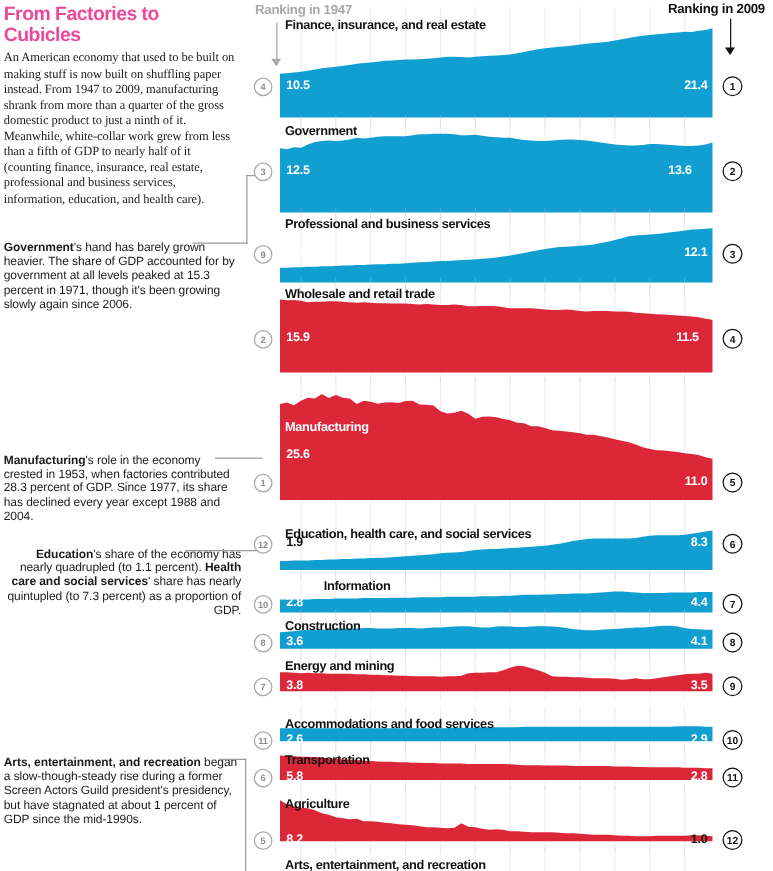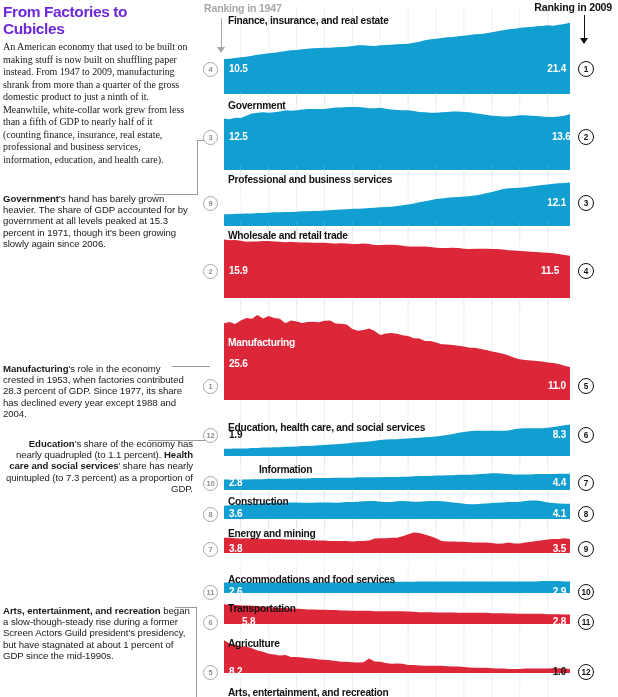--- a/index.html
+++ b/index.html
@@ -11,21 +11,21 @@
   }
   #root { position: relative; width: 618px; height: 697px; }
 
   
   .left-col {
     position: absolute; left: 0; top: 0;
     width: 200px; height: 697px;
     padding: 3px 8px 0 3px;
   }
   .headline {
-    color: #6d28d9;
+    color: #ec4899;
     font-size: 15.5px;
     font-weight: bold;
     letter-spacing: -0.4px;
     line-height: 17px;
     margin-bottom: 4px;
     font-stretch: condensed;
   }
   .deck {
     font-size: 10px;
     line-height: 12.55px;
@@ -208,21 +208,21 @@
             <line x1="61.29032258064516" x2="61.29032258064516" y1="-8" y2="78" stroke="#c9c9c9" stroke-width="0.28" vector-effect="non-scaling-stroke"></line>
             <line x1="69.35483870967742" x2="69.35483870967742" y1="-8" y2="78" stroke="#c9c9c9" stroke-width="0.28" vector-effect="non-scaling-stroke"></line>
             <line x1="77.41935483870968" x2="77.41935483870968" y1="-8" y2="78" stroke="#c9c9c9" stroke-width="0.28" vector-effect="non-scaling-stroke"></line>
             <line x1="85.48387096774194" x2="85.48387096774194" y1="-8" y2="78" stroke="#c9c9c9" stroke-width="0.28" vector-effect="non-scaling-stroke"></line>
             <line x1="93.54838709677419" x2="93.54838709677419" y1="-8" y2="78" stroke="#c9c9c9" stroke-width="0.28" vector-effect="non-scaling-stroke"></line>
             <polygon points="0,70 0.000,18.53 1.613,19.35 3.226,17.71 4.839,18.12 6.452,15.65 8.065,13.59 9.677,12.76 11.290,12.35 12.903,12.76 14.516,12.35 16.129,11.53 17.742,10.29 19.355,10.71 20.968,10.29 22.581,9.47 24.194,9.06 25.806,9.06 27.419,9.06 29.032,9.06 30.645,8.24 32.258,7.41 33.871,7.41 35.484,7.00 37.097,7.00 38.710,7.00 40.323,7.41 41.935,8.24 43.548,8.24 45.161,7.82 46.774,8.65 48.387,9.47 50.000,9.88 51.613,10.29 53.226,10.29 54.839,11.12 56.452,11.94 58.065,12.35 59.677,12.76 61.290,12.76 62.903,12.35 64.516,11.94 66.129,11.53 67.742,11.53 69.355,11.94 70.968,12.35 72.581,13.18 74.194,14.00 75.806,14.82 77.419,15.65 79.032,16.06 80.645,16.47 82.258,16.47 83.871,16.06 85.484,15.24 87.097,15.24 88.710,15.65 90.323,16.06 91.935,16.47 93.548,16.88 95.161,16.88 96.774,16.47 98.387,15.65 100.000,14.00  100,70" fill="#119FD2"></polygon>
           </svg>
         </div>
         <div class="row-label lbl-dark" style="left: 28px; top: 100px;">Government</div>
         <div class="val val-white" style="left: 29px; top: 131px;">12.5</div>
-        <div class="val val-white" style="left: 352px; text-align: left; width: 32px; top: 131px;">13.6</div>
+        <div class="val val-white" style="left: 328px; text-align: center; width: 32px; top: 131px;">13.6</div>
         <div class="circ circ-left" style="left: 3px; top: 130px;">3</div>
         <div class="circ circ-right" style="left: 378px; top: 129px;">2</div>
         <div class="plot" style="top: 174px; height: 52px;">
           <svg viewBox="0 0 100 52" preserveAspectRatio="none" width="100%" height="52">
             <line x1="4.838709677419355" x2="4.838709677419355" y1="-8" y2="60" stroke="#c9c9c9" stroke-width="0.28" vector-effect="non-scaling-stroke"></line>
             <line x1="12.903225806451612" x2="12.903225806451612" y1="-8" y2="60" stroke="#c9c9c9" stroke-width="0.28" vector-effect="non-scaling-stroke"></line>
             <line x1="20.967741935483872" x2="20.967741935483872" y1="-8" y2="60" stroke="#c9c9c9" stroke-width="0.28" vector-effect="non-scaling-stroke"></line>
             <line x1="29.03225806451613" x2="29.03225806451613" y1="-8" y2="60" stroke="#c9c9c9" stroke-width="0.28" vector-effect="non-scaling-stroke"></line>
             <line x1="37.096774193548384" x2="37.096774193548384" y1="-8" y2="60" stroke="#c9c9c9" stroke-width="0.28" vector-effect="non-scaling-stroke"></line>
             <line x1="45.16129032258064" x2="45.16129032258064" y1="-8" y2="60" stroke="#c9c9c9" stroke-width="0.28" vector-effect="non-scaling-stroke"></line>
@@ -405,21 +405,21 @@
             <line x1="53.2258064516129" x2="53.2258064516129" y1="-8" y2="30" stroke="#c9c9c9" stroke-width="0.28" vector-effect="non-scaling-stroke"></line>
             <line x1="61.29032258064516" x2="61.29032258064516" y1="-8" y2="30" stroke="#c9c9c9" stroke-width="0.28" vector-effect="non-scaling-stroke"></line>
             <line x1="69.35483870967742" x2="69.35483870967742" y1="-8" y2="30" stroke="#c9c9c9" stroke-width="0.28" vector-effect="non-scaling-stroke"></line>
             <line x1="77.41935483870968" x2="77.41935483870968" y1="-8" y2="30" stroke="#c9c9c9" stroke-width="0.28" vector-effect="non-scaling-stroke"></line>
             <line x1="85.48387096774194" x2="85.48387096774194" y1="-8" y2="30" stroke="#c9c9c9" stroke-width="0.28" vector-effect="non-scaling-stroke"></line>
             <line x1="93.54838709677419" x2="93.54838709677419" y1="-8" y2="30" stroke="#c9c9c9" stroke-width="0.28" vector-effect="non-scaling-stroke"></line>
             <polygon points="0,22 0.000,2.37 1.613,2.71 3.226,3.05 4.839,3.38 6.452,3.38 8.065,3.72 9.677,4.06 11.290,4.74 12.903,5.08 14.516,5.42 16.129,5.75 17.742,6.09 19.355,6.43 20.968,6.77 22.581,7.11 24.194,7.45 25.806,7.45 27.419,7.78 29.032,7.78 30.645,8.12 32.258,8.12 33.871,8.46 35.484,8.46 37.097,8.80 38.710,8.80 40.323,8.80 41.935,8.80 43.548,9.14 45.161,9.14 46.774,9.14 48.387,9.14 50.000,9.14 51.613,9.14 53.226,9.48 54.839,9.82 56.452,10.15 58.065,10.15 59.677,10.15 61.290,10.49 62.903,10.49 64.516,10.49 66.129,10.49 67.742,10.83 69.355,10.83 70.968,10.83 72.581,10.83 74.194,10.83 75.806,10.83 77.419,11.17 79.032,11.17 80.645,11.17 82.258,11.51 83.871,11.51 85.484,11.85 87.097,11.85 88.710,11.85 90.323,11.85 91.935,11.85 93.548,12.18 95.161,12.18 96.774,12.18 98.387,12.52 100.000,12.52  100,22" fill="#DC2739"></polygon>
           </svg>
         </div>
         <div class="row-label lbl-dark" style="left: 28px; top: 603px;">Transportation</div>
-        <div class="val val-white" style="left: 42px; top: 616px;">5.8</div>
+        <div class="val val-white" style="left: 29px; top: 616px;">5.8</div>
         <div class="val val-white" style="left: 334px; text-align: right; width: 32px; top: 616px;">2.8</div>
         <div class="circ circ-left" style="left: 3px; top: 615px;">6</div>
         <div class="circ circ-right" style="left: 378px; top: 614px;">11</div>
         <div class="plot" style="top: 637px; height: 36px;">
           <svg viewBox="0 0 100 36" preserveAspectRatio="none" width="100%" height="36">
             <line x1="4.838709677419355" x2="4.838709677419355" y1="-8" y2="44" stroke="#c9c9c9" stroke-width="0.28" vector-effect="non-scaling-stroke"></line>
             <line x1="12.903225806451612" x2="12.903225806451612" y1="-8" y2="44" stroke="#c9c9c9" stroke-width="0.28" vector-effect="non-scaling-stroke"></line>
             <line x1="20.967741935483872" x2="20.967741935483872" y1="-8" y2="44" stroke="#c9c9c9" stroke-width="0.28" vector-effect="non-scaling-stroke"></line>
             <line x1="29.03225806451613" x2="29.03225806451613" y1="-8" y2="44" stroke="#c9c9c9" stroke-width="0.28" vector-effect="non-scaling-stroke"></line>
             <line x1="37.096774193548384" x2="37.096774193548384" y1="-8" y2="44" stroke="#c9c9c9" stroke-width="0.28" vector-effect="non-scaling-stroke"></line>

